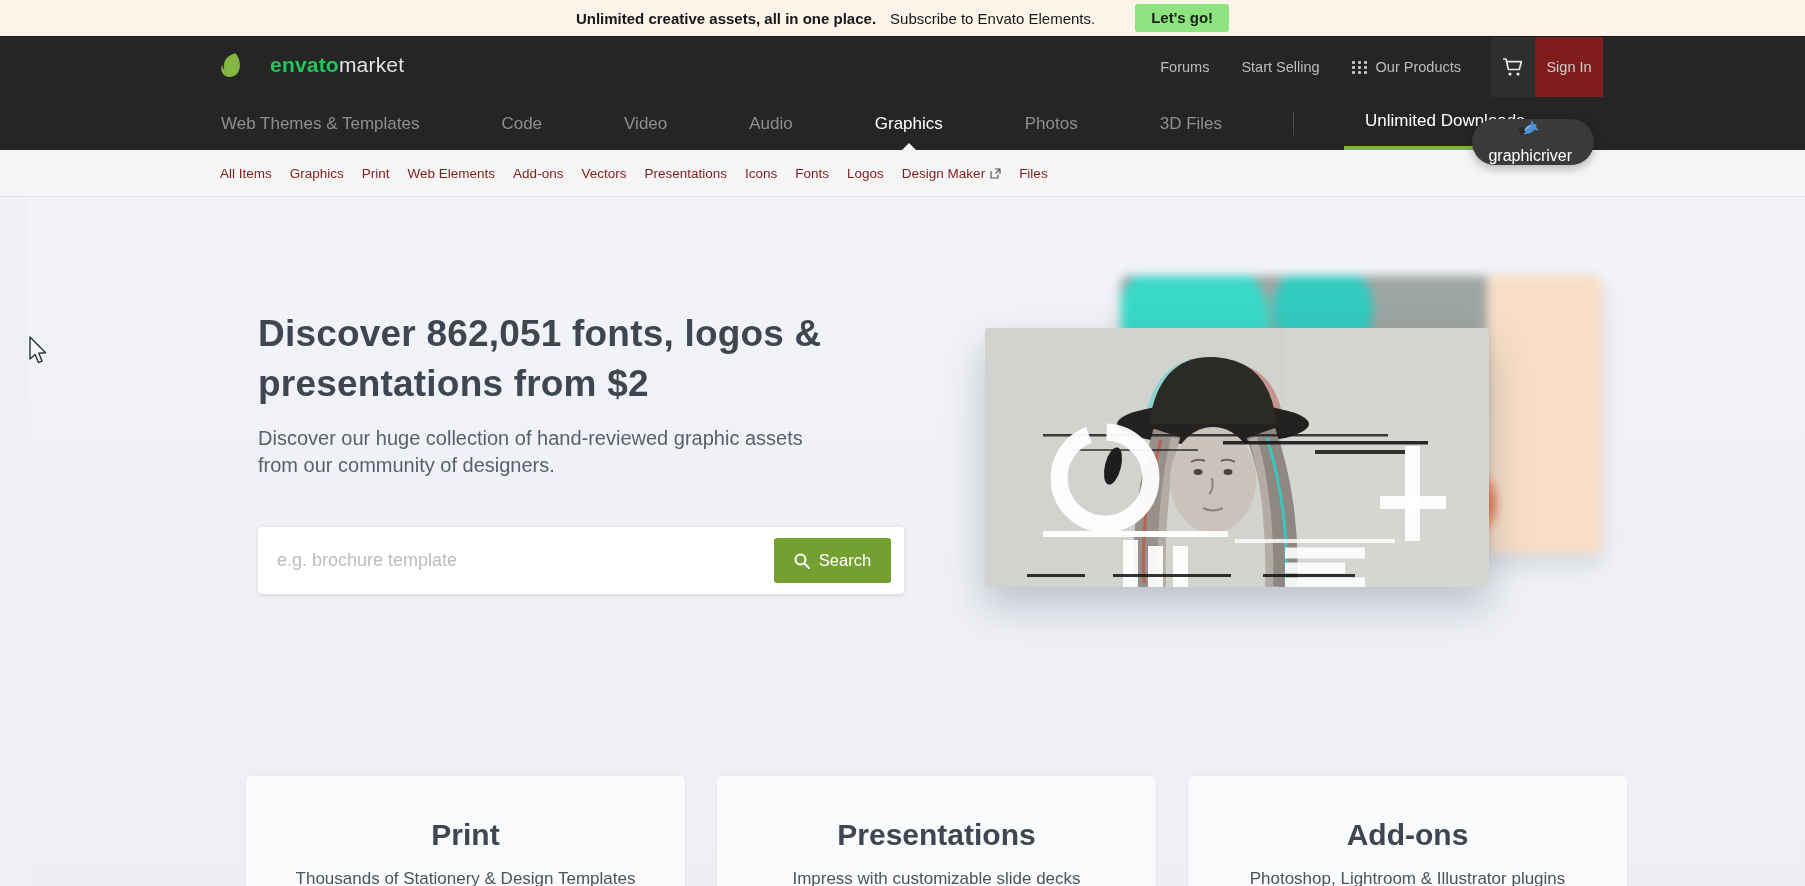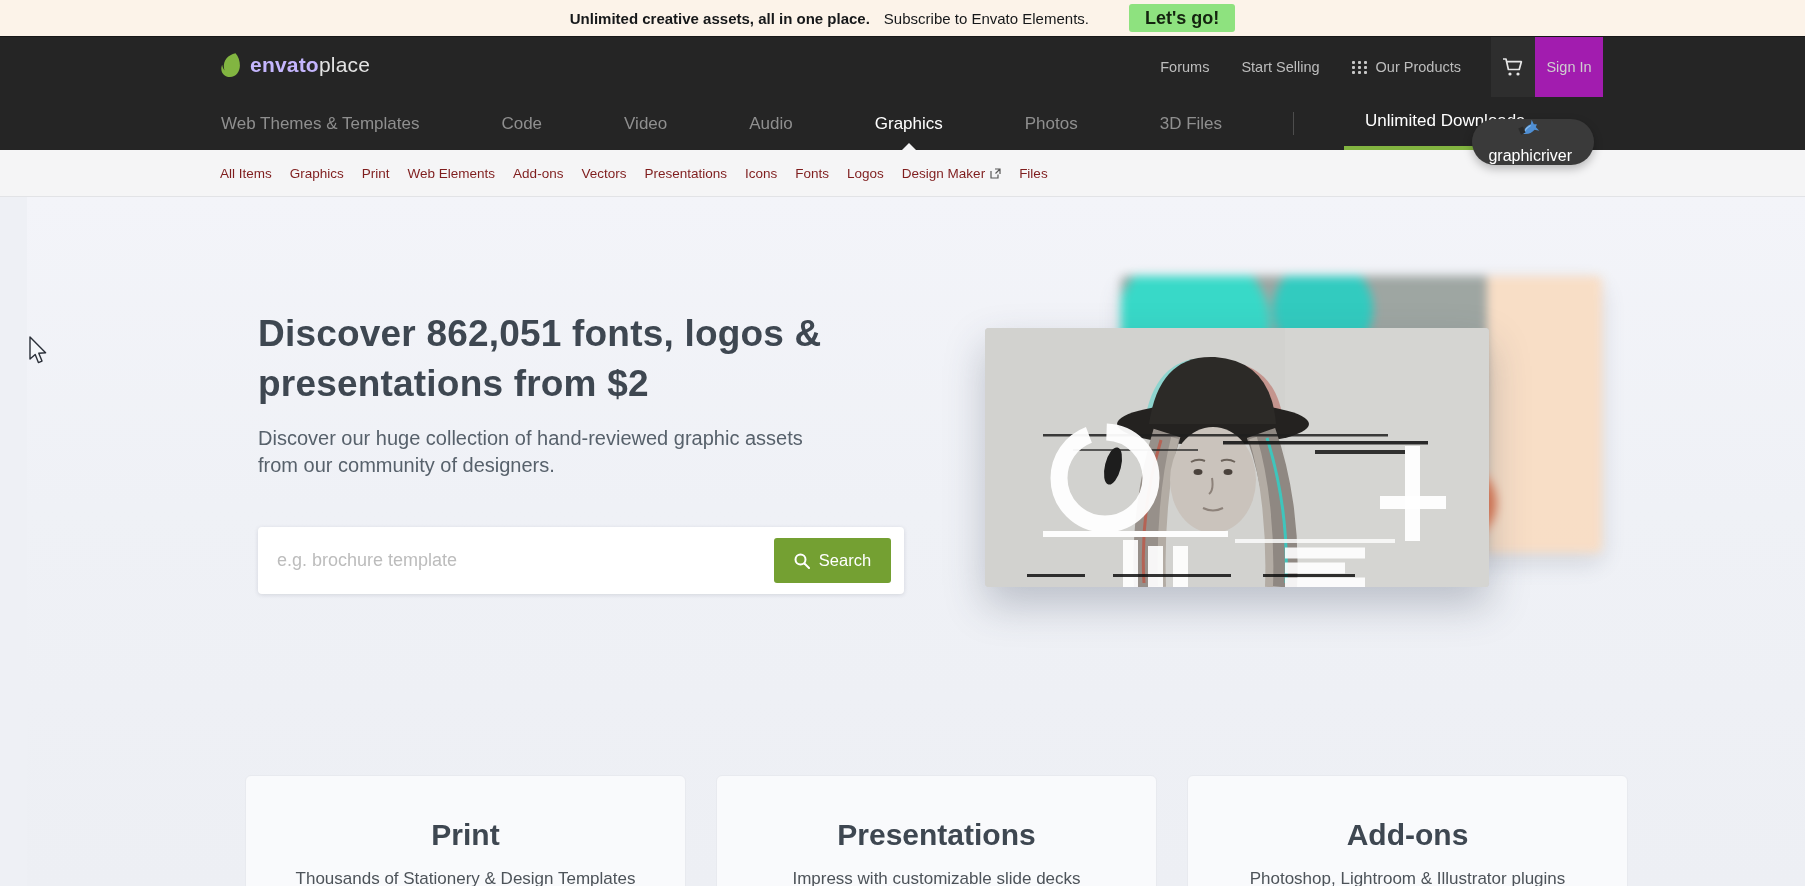--- a/index.html
+++ b/index.html
@@ -12,49 +12,49 @@
 
   
   .banner {
     position:absolute; left:0; top:0; width:100%; height:36px;
     background:#fcf3e9; display:flex; align-items:center; justify-content:center; gap:14px;
     font-size:15px; color:#16181a;
   }
   .banner .bold { font-weight:bold; }
   .banner-btn {
     margin-left:26px; background:#8ee27f; color:#14230f; border:none; cursor:pointer;
-    font-family:inherit; font-size:18px; font-weight:bold;
+    font-family:inherit; font-size:15px; font-weight:bold;
     padding:5px 16px; border-radius:3px; line-height:18px;
   }
 
   
   .header {
     position:absolute; left:0; top:36px; width:100%; height:114px;
     background:#252525; border-top:1px solid #181818;
   }
   .logo { position:absolute; left:219px; top:15px; display:flex; align-items:center; gap:7px; cursor:pointer; }
   .logo svg { display:block; }
   .logo-text { font-size:21px; letter-spacing:.2px; }
-  .logo-text .brand { color:#c4b5fd; font-weight:bold; }
+  .logo-text .brand { color:#22c55e; font-weight:bold;margin-left:20px; }
   .logo-text .suffix { color:#e3e3e3; font-weight:300; }
 
   .utility {
     position:absolute; right:202px; top:0; height:60px;
     display:flex; align-items:center; font-size:14.5px; color:#bdbdbd;
   }
   .utility .u-link { padding:0 16px; cursor:pointer; }
   .utility .u-products { display:flex; align-items:center; gap:8px; padding:0 16px; cursor:pointer; }
   .grid-icon { display:inline-grid; grid-template-columns:repeat(3,4px); grid-gap:2px; }
   .grid-icon i { width:3px; height:3px; background:#c7c7c7; border-radius:1px; }
   .cart-box {
     margin-left:14px; width:44px; height:60px; background:#2e2e2e;
     display:flex; align-items:center; justify-content:center; cursor:pointer;
   }
   .signin-box {
-    width:68px; height:60px; background:#a21caf; color:#cfcfcf;
+    width:68px; height:60px; background:#7f1d1d; color:#cfcfcf;
     display:flex; align-items:center; justify-content:center; cursor:pointer; font-size:14.5px;
   }
 
   .main-nav {
     position:absolute; left:221px; top:59px; height:55px; right:0;
     display:flex; align-items:stretch; font-size:17px; color:#8f8f8f;gap:40px;
   }
   .nav-item { display:flex; align-items:center; padding:0 21px; cursor:pointer; position:relative; white-space:nowrap; }
   .nav-item:first-child { padding-left:0; }
   .nav-item.active { color:#ffffff; }
@@ -164,21 +164,21 @@
   </div>
 
   <div class="header">
 
     <div class="logo">
       <span>
         <svg width="24" height="26" viewBox="0 0 24 26">
           <path d="M16.5 1.2 C9 2.8 4.2 8.2 4.9 15.6 c.1 1 .3 1.9.7 2.8 -1.3-1.5-2.2-3.5-2.4-5.7 -.4.9-.9 2.4-.9 4 0 5 3.9 8.4 8.6 8.4 6.4 0 9.9-5.6 10-11.5 .1-4.6-1.6-9.4-4.4-12.4z" fill="#82b541"></path>
         </svg>
       </span>
-      <span class="logo-text"><span class="brand">envato</span><span class="suffix">place</span></span>
+      <span class="logo-text"><span class="brand">envato</span><span class="suffix">market</span></span>
     </div>
 
     <div class="utility">
       <span class="u-link">Forums</span>
       <span class="u-link">Start Selling</span>
       <span class="u-products">
         <span class="grid-icon">
             <i></i>
             <i></i>
             <i></i>

